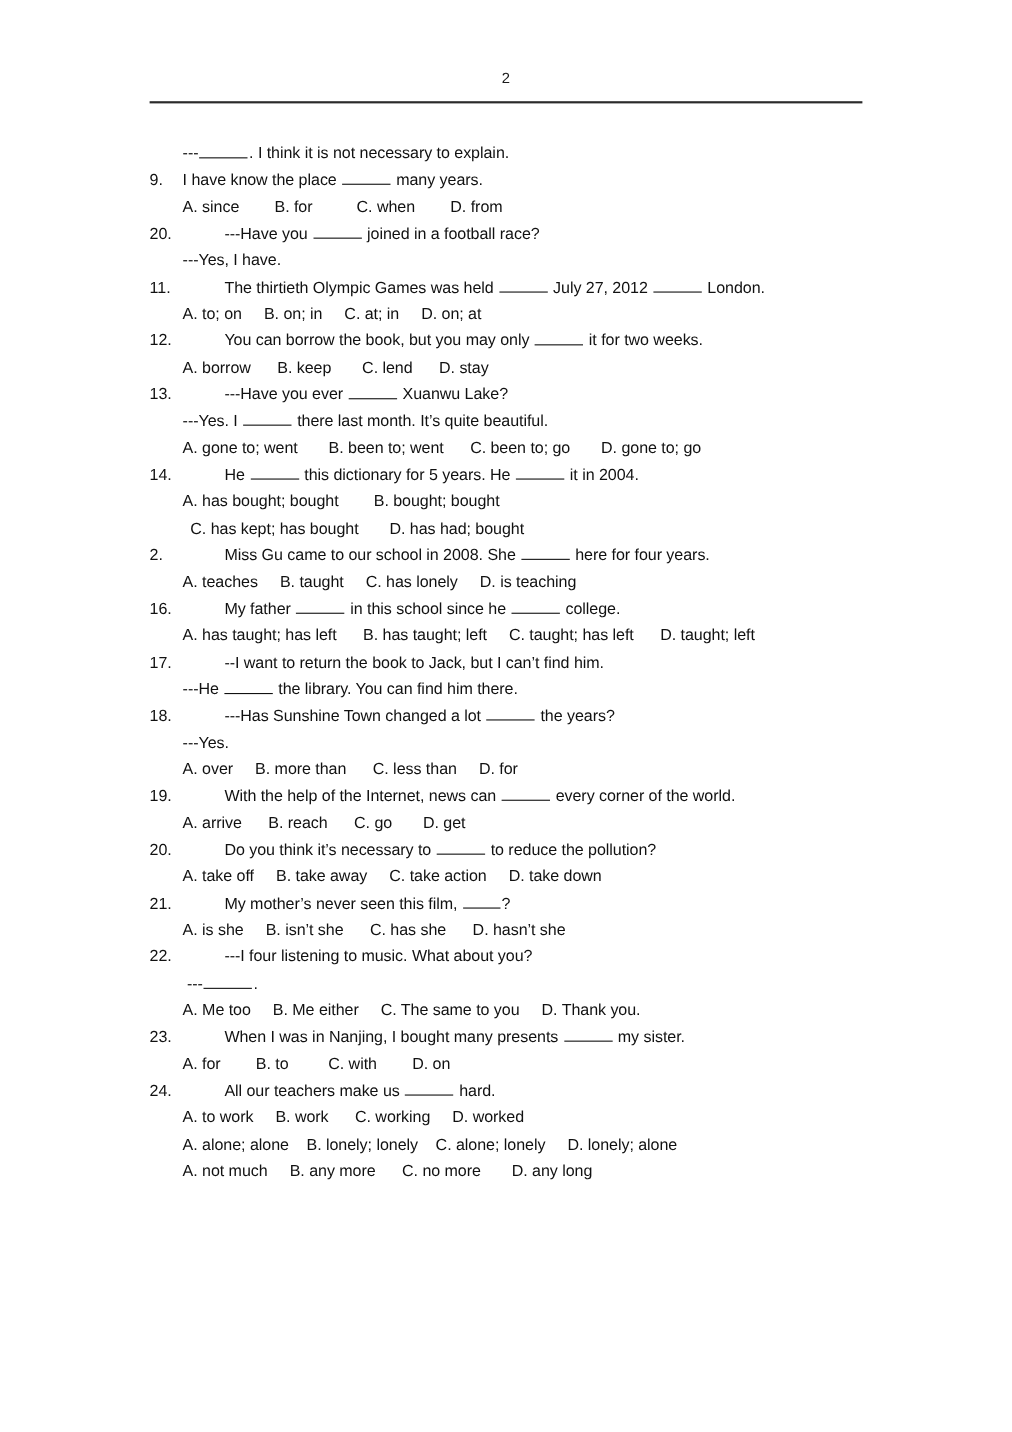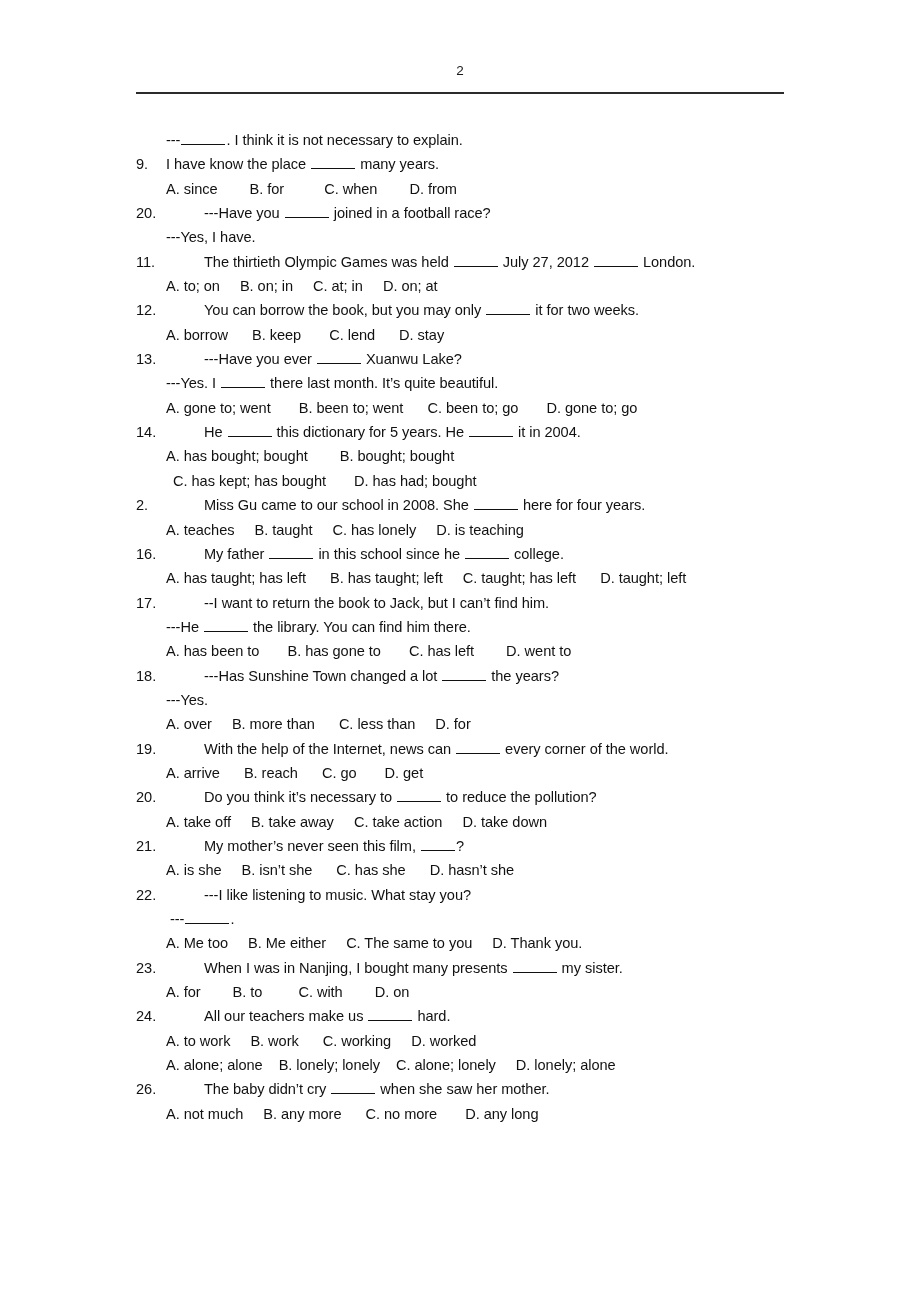--- a/index.html
+++ b/index.html
@@ -115,35 +115,33 @@
       <div class="line sub">A. gone to; went       B. been to; went      C. been to; go       D. gone to; go</div>
       <div class="line q-line"><span class="q-num">14.</span><span class="tab"></span><span>He <span class="blank b-md"></span> this dictionary for 5 years. He <span class="blank b-md"></span> it in 2004.</span></div>
       <div class="line sub">A. has bought; bought        B. bought; bought</div>
       <div class="line sub-in">C. has kept; has bought       D. has had; bought</div>
       <div class="line q-line"><span class="q-num">2.</span><span class="tab"></span><span>Miss Gu came to our school in 2008. She <span class="blank b-md"></span> here for four years.</span></div>
       <div class="line sub">A. teaches     B. taught     C. has lonely     D. is teaching</div>
       <div class="line q-line"><span class="q-num">16.</span><span class="tab"></span><span>My father <span class="blank b-md"></span> in this school since he <span class="blank b-md"></span> college.</span></div>
       <div class="line sub">A. has taught; has left      B. has taught; left     C. taught; has left      D. taught; left</div>
       <div class="line q-line"><span class="q-num">17.</span><span class="tab"></span><span>--I want to return the book to Jack, but I can’t find him.</span></div>
       <div class="line sub">---He <span class="blank b-md"></span> the library. You can find him there.</div>
-      <div class="line sub">A. has been to       B. has gone to       C. has left        D. went to</div>
       <div class="line q-line"><span class="q-num">18.</span><span class="tab"></span><span>---Has Sunshine Town changed a lot <span class="blank b-md"></span> the years?</span></div>
       <div class="line sub">---Yes.</div>
       <div class="line sub">A. over     B. more than      C. less than     D. for</div>
       <div class="line q-line"><span class="q-num">19.</span><span class="tab"></span><span>With the help of the Internet, news can <span class="blank b-md"></span> every corner of the world.</span></div>
       <div class="line sub">A. arrive      B. reach      C. go       D. get</div>
       <div class="line q-line"><span class="q-num">20.</span><span class="tab"></span><span>Do you think it’s necessary to <span class="blank b-md"></span> to reduce the pollution?</span></div>
       <div class="line sub">A. take off     B. take away     C. take action     D. take down</div>
       <div class="line q-line"><span class="q-num">21.</span><span class="tab"></span><span>My mother’s never seen this film, <span class="blank b-sm"></span>?</span></div>
       <div class="line sub">A. is she     B. isn’t she      C. has she      D. hasn’t she</div>
-      <div class="line q-line"><span class="q-num">22.</span><span class="tab"></span><span>---I like listening to music. What stay you?</span></div>
+      <div class="line q-line"><span class="q-num">22.</span><span class="tab"></span><span>---I four listening to music. What about you?</span></div>
       <div class="line sub-q22">---<span class="blank b-md"></span>.</div>
       <div class="line sub">A. Me too     B. Me either     C. The same to you     D. Thank you.</div>
       <div class="line q-line"><span class="q-num">23.</span><span class="tab"></span><span>When I was in Nanjing, I bought many presents <span class="blank b-md"></span> my sister.</span></div>
       <div class="line sub">A. for        B. to         C. with        D. on</div>
       <div class="line q-line"><span class="q-num">24.</span><span class="tab"></span><span>All our teachers make us <span class="blank b-md"></span> hard.</span></div>
       <div class="line sub">A. to work     B. work      C. working     D. worked</div>
       <div class="line sub">A. alone; alone    B. lonely; lonely    C. alone; lonely     D. lonely; alone</div>
-      <div class="line q-line"><span class="q-num">26.</span><span class="tab"></span><span>The baby didn’t cry <span class="blank b-md"></span> when she saw her mother.</span></div>
       <div class="line sub">A. not much     B. any more      C. no more       D. any long</div>
     </div>
 
 </div>
 
 </body></html>

